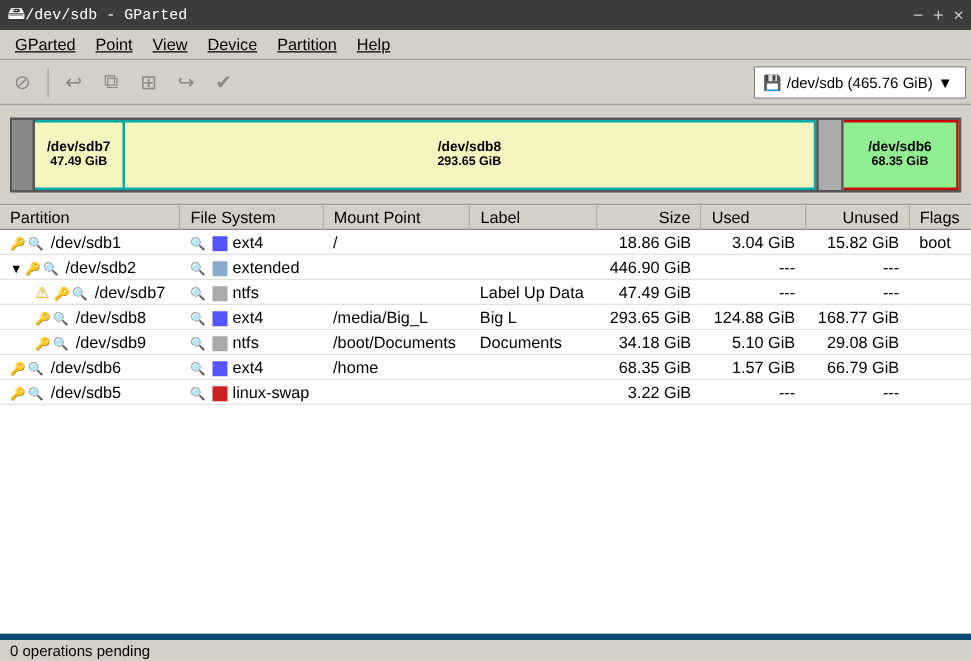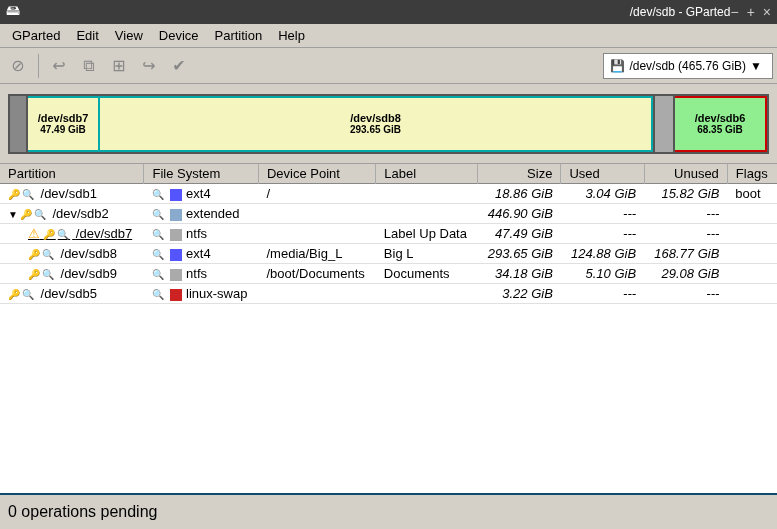--- a/index.html
+++ b/index.html
@@ -17,35 +17,36 @@
     #titlebar {
       background: #3c3c3c;
       color: white;
       display: flex;
       align-items: center;
       justify-content: space-between;
       padding: 2px 6px;
       height: 24px;
       font-size: 12px;
     }
-    #titlebar-title { flex: 1; text-align: right; }
+    #titlebar-title { flex: 1; text-align: left; font-family: Liberation Mono, monospace; }
     #titlebar-controls { display: flex; gap: 8px; font-size: 14px; color: #ccc; cursor: pointer; }
     
     #menubar {
       background: #d4d0c8;
       display: flex;
       align-items: center;
       padding: 2px 4px;
       height: 24px;
       border-bottom: 1px solid #a0a0a0;
     }
     .menu-item {
       padding: 2px 8px;
       cursor: pointer;
       font-size: 13px;
+      text-decoration: underline;
     }
     
     #toolbar {
       background: #d4d0c8;
       display: flex;
       align-items: center;
       padding: 3px 4px;
       height: 36px;
       border-bottom: 1px solid #a0a0a0;
       gap: 2px;
@@ -126,57 +127,57 @@
       border-right: 1px solid #aaa;
       font-weight: normal;
       white-space: nowrap;
     }
     thead th:last-child { border-right: none; }
     tbody tr { border-bottom: 1px solid #e0e0e0; }
     tbody td {
       padding: 2px 8px;
       white-space: nowrap;
     }
-    .td-right { text-align: right; font-style: italic; }
+    .td-right { text-align: right; }
     .fs-color-box {
       display: inline-block;
       width: 12px; height: 12px;
       margin-right: 4px;
       vertical-align: middle;
     }
     .icon-key { font-size: 10px; color: #888; margin-right: 2px; }
     .warning-icon { color: orange; font-size: 13px; }
     
     #statusbar {
       background: #d4d0c8;
-      border-top: 2px solid #0c4a6e;
+      border-top: 5px solid #0c4a6e;
       padding: 2px 8px;
-      font-size: 16px;
-      height: 36px;
+      font-size: 12px;
+      height: 22px;
       display: flex;
       align-items: center;
     }
     .expand-arrow { font-size: 10px; margin-right: 2px; }
   </style>
 </head>
 <body>
 
 <div id="titlebar">
   <span style="font-size:14px;">🖴</span>
   <span id="titlebar-title">/dev/sdb - GParted</span>
   <div id="titlebar-controls">
     <span>−</span>
     <span>+</span>
     <span>×</span>
   </div>
 </div>
 
 <div id="menubar">
 <span class="menu-item">GParted</span>
-    <span class="menu-item">Edit</span>
+    <span class="menu-item">Point</span>
     <span class="menu-item">View</span>
     <span class="menu-item">Device</span>
     <span class="menu-item">Partition</span>
     <span class="menu-item">Help</span>
   </div>
 
 <div id="toolbar">
   <div class="toolbar-btn" title="No operation">⊘</div>
   <div class="toolbar-separator"></div>
   <div class="toolbar-btn" title="Undo">↩</div>
@@ -215,21 +216,21 @@
     </div>
   </div>
 </div>
 
 <div id="partition-table">
   <table>
     <thead>
       <tr>
         <th>Partition</th>
         <th>File System</th>
-        <th>Device Point</th>
+        <th>Mount Point</th>
         <th>Label</th>
         <th style="text-align:right;">Size</th>
         <th style="text-align:left;">Used</th>
         <th style="text-align:right;">Unused</th>
         <th>Flags</th>
       </tr>
     </thead>
     <tbody id="table-body">
     <tr>
           <td><span class="icon-key">🔑</span><span class="icon-key">🔍</span> <span>/dev/sdb1</span></td>
@@ -245,21 +246,21 @@
           <td><span class="expand-arrow">▼</span><span class="icon-key">🔑</span><span class="icon-key">🔍</span> <span>/dev/sdb2</span></td>
           <td><span class="icon-key">🔍</span> <span class="fs-color-box" style="background:#88aacc;"></span><span>extended</span></td>
           <td></td>
           <td></td>
           <td class="td-right">446.90 GiB</td>
           <td class="td-right">---</td>
           <td class="td-right">---</td>
           <td></td>
         </tr>
         <tr>
-          <td style="padding-left: 28px; text-decoration: underline;"><span class="warning-icon">⚠</span> <span class="icon-key">🔑</span><span class="icon-key">🔍</span> <span>/dev/sdb7</span></td>
+          <td style="padding-left: 28px;"><span class="warning-icon">⚠</span> <span class="icon-key">🔑</span><span class="icon-key">🔍</span> <span>/dev/sdb7</span></td>
           <td><span class="icon-key">🔍</span> <span class="fs-color-box" style="background:#aaaaaa;"></span><span>ntfs</span></td>
           <td></td>
           <td>Label Up Data</td>
           <td class="td-right">47.49 GiB</td>
           <td class="td-right">---</td>
           <td class="td-right">---</td>
           <td></td>
         </tr>
         <tr>
           <td style="padding-left: 28px;"><span class="icon-key">🔑</span><span class="icon-key">🔍</span> <span>/dev/sdb8</span></td>
@@ -275,20 +276,30 @@
           <td style="padding-left: 28px;"><span class="icon-key">🔑</span><span class="icon-key">🔍</span> <span>/dev/sdb9</span></td>
           <td><span class="icon-key">🔍</span> <span class="fs-color-box" style="background:#aaaaaa;"></span><span>ntfs</span></td>
           <td>/boot/Documents</td>
           <td>Documents</td>
           <td class="td-right">34.18 GiB</td>
           <td class="td-right">5.10 GiB</td>
           <td class="td-right">29.08 GiB</td>
           <td></td>
         </tr>
         <tr>
+          <td><span class="icon-key">🔑</span><span class="icon-key">🔍</span> <span>/dev/sdb6</span></td>
+          <td><span class="icon-key">🔍</span> <span class="fs-color-box" style="background:#5555ff;"></span><span>ext4</span></td>
+          <td>/home</td>
+          <td></td>
+          <td class="td-right">68.35 GiB</td>
+          <td class="td-right">1.57 GiB</td>
+          <td class="td-right">66.79 GiB</td>
+          <td></td>
+        </tr>
+        <tr>
           <td><span class="icon-key">🔑</span><span class="icon-key">🔍</span> <span>/dev/sdb5</span></td>
           <td><span class="icon-key">🔍</span> <span class="fs-color-box" style="background:#cc2222;"></span><span>linux-swap</span></td>
           <td></td>
           <td></td>
           <td class="td-right">3.22 GiB</td>
           <td class="td-right">---</td>
           <td class="td-right">---</td>
           <td></td>
         </tr>
       </tbody>

